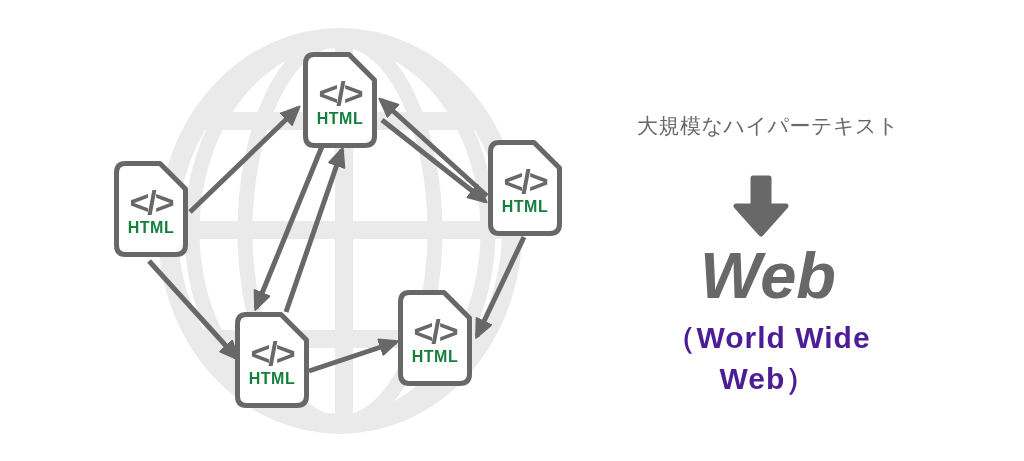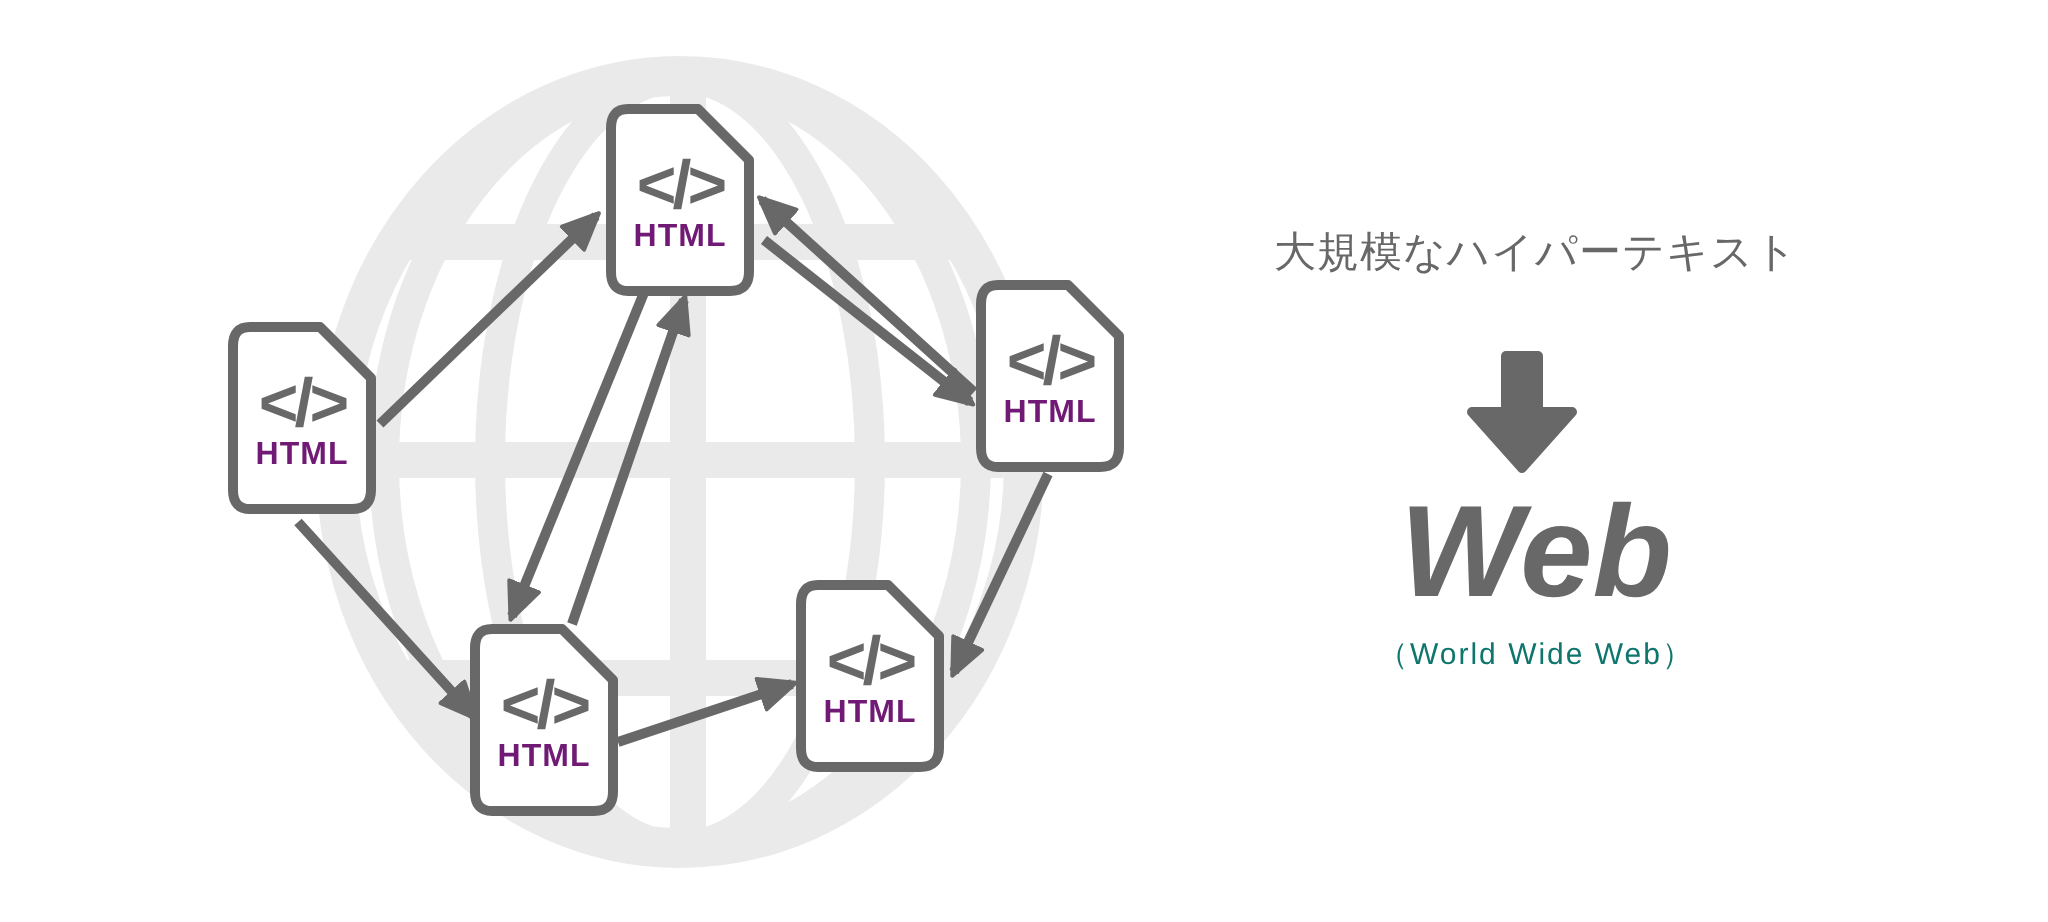--- a/index.html
+++ b/index.html
@@ -14,36 +14,36 @@
   .file-node .shape{position:absolute;left:0;top:0;}
   .file-node .content{
     position:absolute;left:0;top:0;width:100%;height:100%;
     display:flex;flex-direction:column;align-items:center;
     padding-top:27px;box-sizing:border-box;
   }
   .file-node .code{
     font-size:34px;font-weight:bold;line-height:28px;letter-spacing:-2px;color:#686868;
   }
   .file-node .label{
-    margin-top:4px;font-size:16px;font-weight:bold;line-height:15px;letter-spacing:0.5px;color:#701a75;
+    margin-top:4px;font-size:16px;font-weight:bold;line-height:15px;letter-spacing:0.5px;color:#15803d;
   }
   
   .explain{position:absolute;left:617px;top:0;width:302px;height:461px;text-align:center;}
   .explain .heading{
     position:absolute;left:0;top:112px;width:100%;
     font-size:21px;font-weight:normal;letter-spacing:0.5px;color:#686868;
   }
   .explain .down-arrow{position:absolute;left:116px;top:172px;}
   .explain .web-title{
     position:absolute;left:0;top:242px;width:100%;
     font-size:65px;font-weight:bold;line-height:68px;color:#686868;font-style:italic;
   }
   .explain .web-subtitle{
     position:absolute;left:0;top:318px;width:100%;
-    font-size:15px;font-weight:normal;letter-spacing:1px;color:#0f766e;
+    font-size:30px;font-weight:bold;letter-spacing:1px;color:#4c1d95;
   }
 </style>
 </head>
 <body>
 
 <div class="stage">
 
   <div class="network">
 
     <svg class="layer" width="620" height="461" aria-hidden="true">

